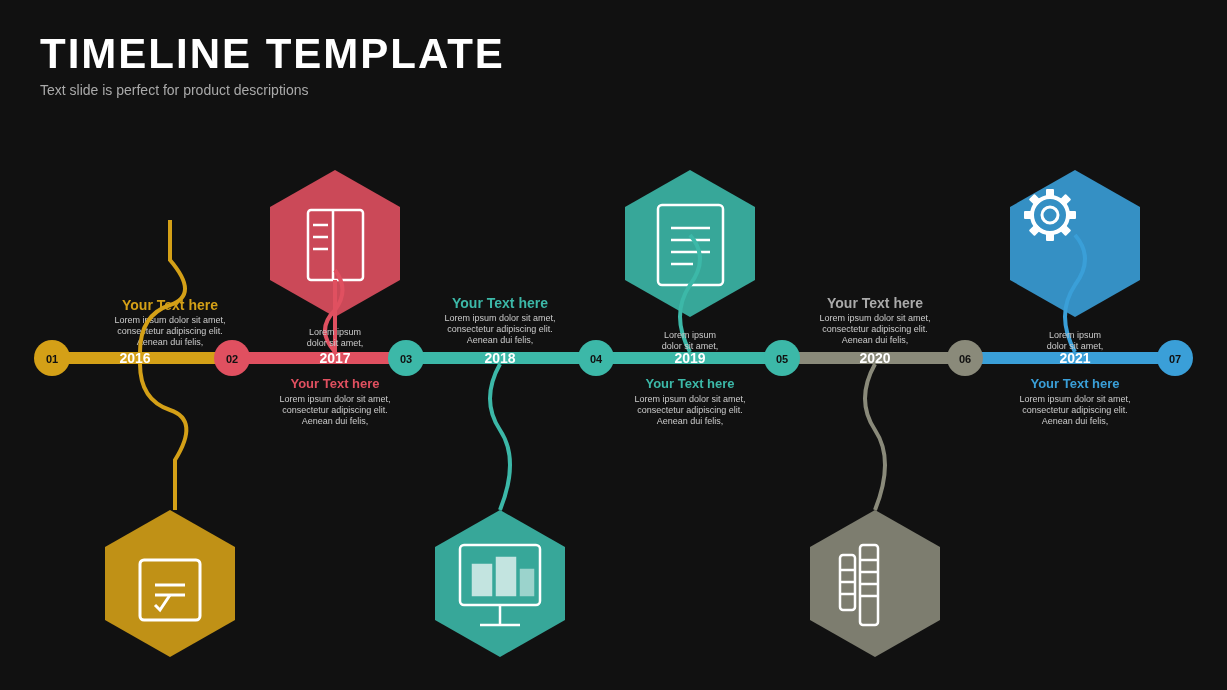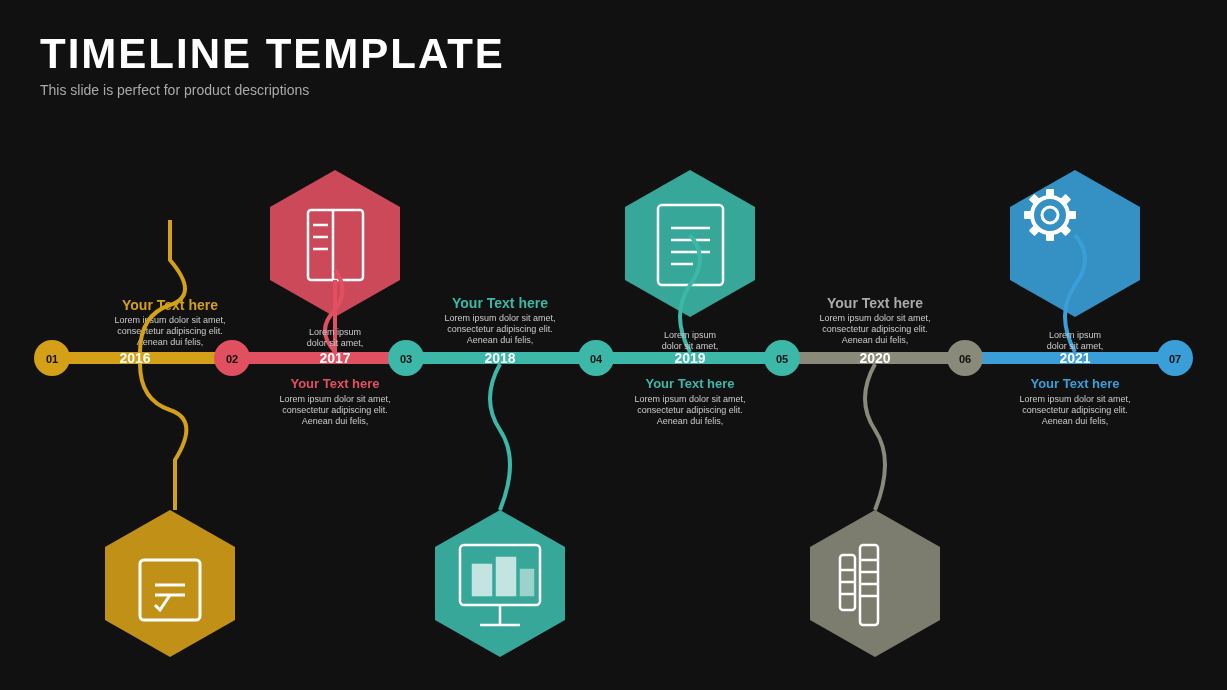--- a/index.html
+++ b/index.html
@@ -39,21 +39,21 @@
       margin-top: 4px;
     }
   </style>
 </head>
 <body>
 
 <div class="slide">
 
   <div class="header">
     <h1>TIMELINE TEMPLATE</h1>
-    <p>This slide is perfect for product descriptions</p>
+    <p>Text slide is perfect for product descriptions</p>
   </div>
 
   <svg width="1227" height="530" style="position:absolute;top:140px;left:0;">
 
     <rect x="50" y="212" width="180" height="12" rx="6" fill="#d4a017"></rect>
 
     <rect x="230" y="212" width="175" height="12" rx="0" fill="#e05060"></rect>
 
     <rect x="405" y="212" width="190" height="12" rx="0" fill="#3cb8a8"></rect>
 

